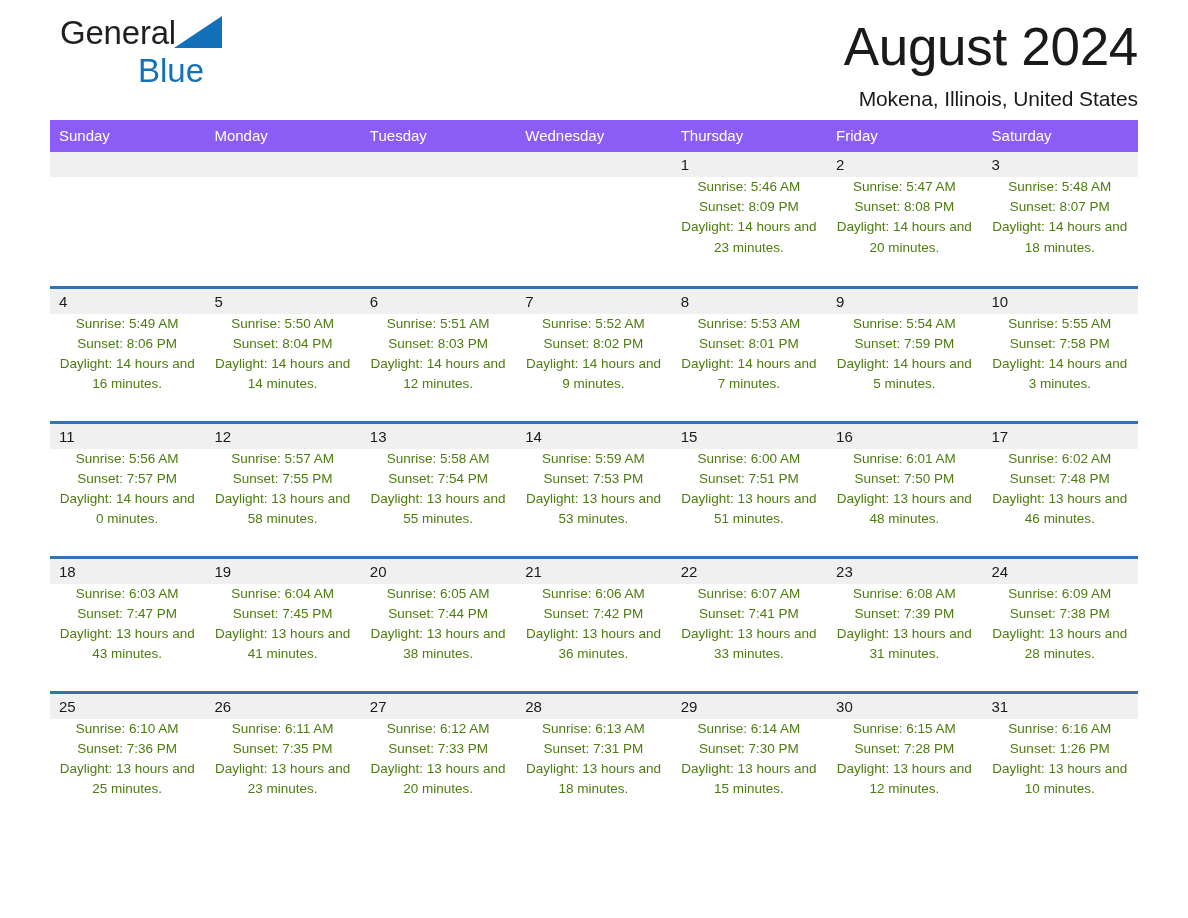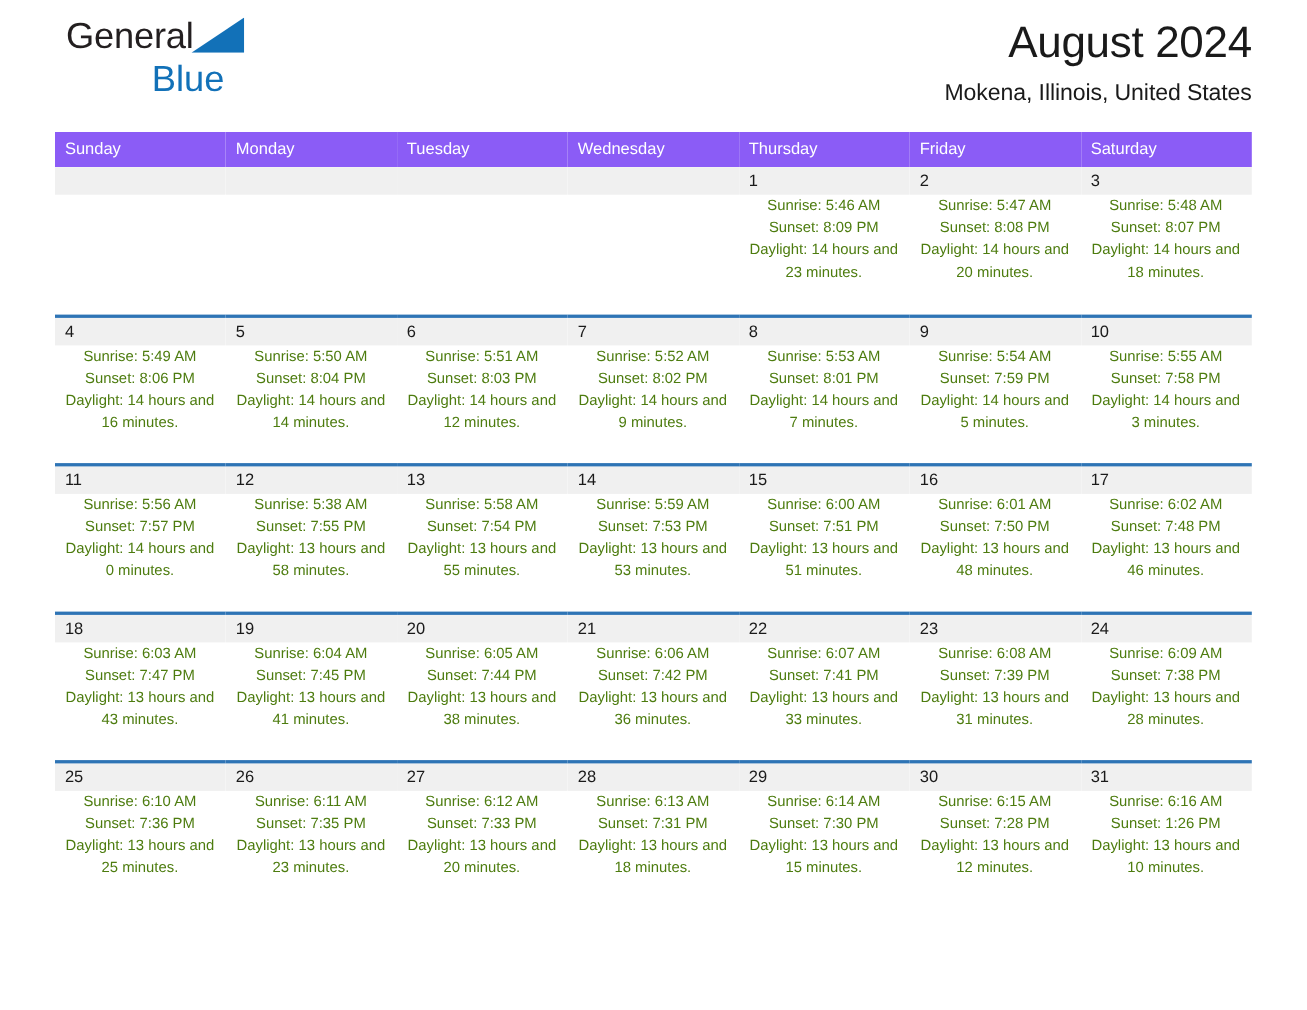--- a/index.html
+++ b/index.html
@@ -58,21 +58,21 @@
     display: block;
     margin-top: 2px;
     margin-left: 78px;
   }
 
   .title-block {
     text-align: right;
     padding-top: 2px;
   }
   .cal-title {
-    font-size: 40px;
+    font-size: 53px;
     font-weight: normal;
     color: #1a1a1a;
     line-height: 1.08;
     letter-spacing: -0.3px;
   }
   .cal-subtitle {
     font-size: 21px;
     font-weight: normal;
     color: #1a1a1a;
     margin-top: 12px;
@@ -268,21 +268,21 @@
             <div class="daynum-band">11</div>
             <div class="cell-body">
               <div>Sunrise: 5:56 AM</div>
               <div>Sunset: 7:57 PM</div>
               <div class="wrap">Daylight: 14 hours and 0 minutes.</div>
             </div>
           </td>
           <td>
             <div class="daynum-band">12</div>
             <div class="cell-body">
-              <div>Sunrise: 5:38 AM</div>
+              <div>Sunrise: 5:57 AM</div>
               <div>Sunset: 7:55 PM</div>
               <div class="wrap">Daylight: 13 hours and 58 minutes.</div>
             </div>
           </td>
           <td>
             <div class="daynum-band">13</div>
             <div class="cell-body">
               <div>Sunrise: 5:58 AM</div>
               <div>Sunset: 7:54 PM</div>
               <div class="wrap">Daylight: 13 hours and 55 minutes.</div>

